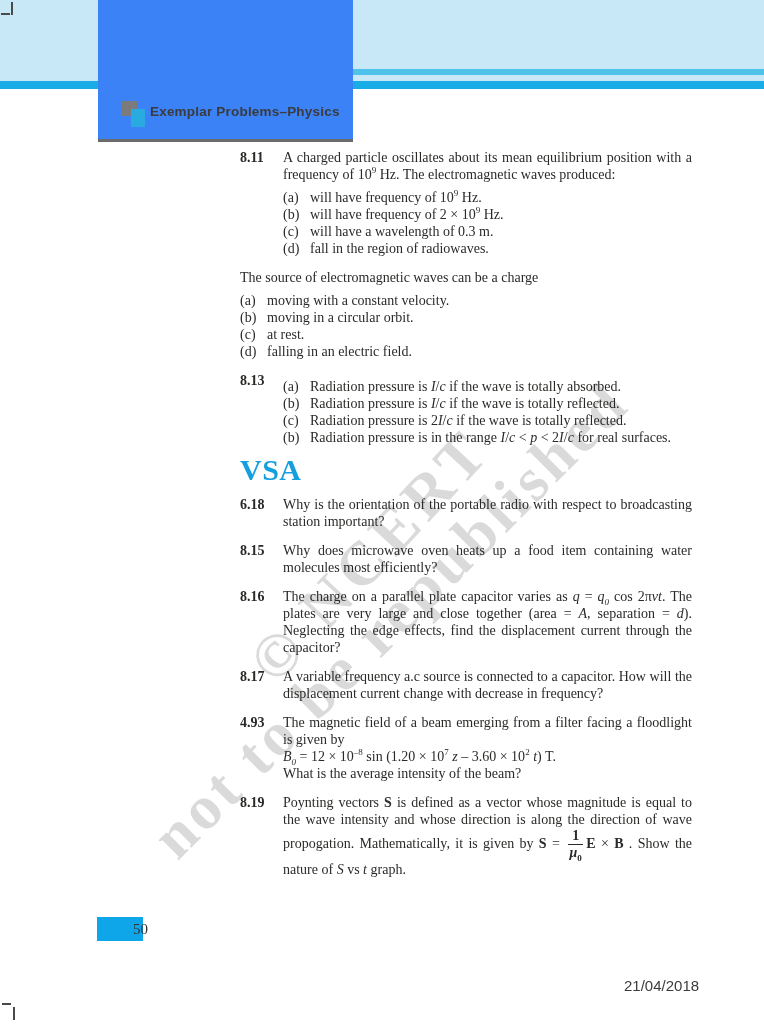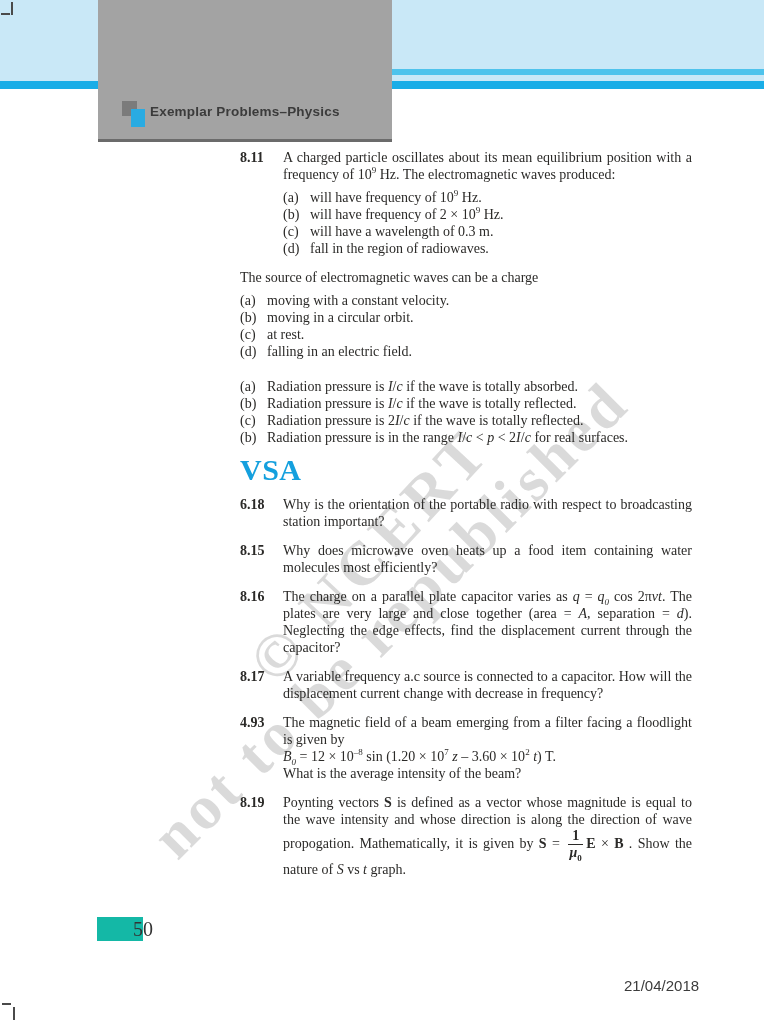--- a/index.html
+++ b/index.html
@@ -8,22 +8,22 @@
     position:relative; width:764px; height:1024px; margin:0 auto;
     background:#ffffff; overflow:hidden;
     font-family:"Liberation Serif", serif; color:#2b2a28;
   }
   
   .top-band   { position:absolute; left:0; top:0; width:764px; height:82px; background:#c9e8f7; }
   .stripe-thin  { position:absolute; left:353px; top:69px; width:411px; height:6px; background:#4ec3ec; }
   .stripe-thick { position:absolute; left:0; top:81px; width:764px; height:8px; background:#19ade7; }
   
   .header-box {
-    position:absolute; left:98px; top:0; width:294px; height:142px;
-    background:#a3a3a3; border-bottom:3px solid #6b6b6b;
+    position:absolute; left:98px; top:0; width:255px; height:142px;
+    background:#3b82f6; border-bottom:3px solid #6b6b6b;
   }
   .logo { position:absolute; left:24px; top:101px; width:32px; height:32px; }
   .logo .sq-gray { position:absolute; left:0; top:0; width:15px; height:15px; background:#7b7b7b; }
   .logo .sq-blue { position:absolute; left:9px; top:8px; width:14px; height:18px; background:#29abe2; }
   .header-title {
     position:absolute; left:52px; top:104px; width:200px;
     font-family:"Liberation Sans", sans-serif; font-weight:bold;
     font-size:13.5px; color:#3b3b3b; letter-spacing:0.2px;
   }
   
@@ -57,21 +57,21 @@
   .vsa-heading {
     font-size:30px; line-height:24px; font-weight:bold; color:#14a0de;
     margin:4px 0 14px 0; letter-spacing:0.5px;
   }
   .frac { display:inline-block; text-align:center; vertical-align:middle; margin:0 3px; font-weight:bold; }
   .fnum { display:block; border-bottom:1.5px solid #2b2a28; padding:0 4px; line-height:1.15; }
   .fden { display:block; line-height:1.15; }
   
   .pagenum {
     position:absolute; left:97px; top:917px; width:46px; height:24px;
-    background:#14b8a6; text-align:center; line-height:24px; font-size:20px; color:#333;padding-left:36px;
+    background:#0ea5e9; text-align:center; line-height:24px; font-size:15px; color:#333;padding-left:36px;
   }
   .date {
     position:absolute; left:624px; top:977px;
     font-family:"Liberation Sans", sans-serif; font-size:15px; color:#3c3c3c;
   }
 </style>
 </head>
 <body>
 
 <div class="page">
@@ -141,20 +141,21 @@
             </div>
           <div class="opt">
               <span class="olabel">(d)</span>
               <span class="otext">falling in an electric field.</span>
             </div>
         </div>
       </div>
     </div>
 
     <div class="prob">
+      <div class="pnum">8.13</div>
       <div class="pbody">
         <div class="opts">
           <div class="opt">
               <span class="olabel">(a)</span>
               <span class="otext">Radiation pressure is <i>I</i>/<i>c</i> if the wave is totally absorbed.</span>
             </div>
           <div class="opt">
               <span class="olabel">(b)</span>
               <span class="otext">Radiation pressure is <i>I</i>/<i>c</i> if the wave is totally reflected.</span>
             </div>

